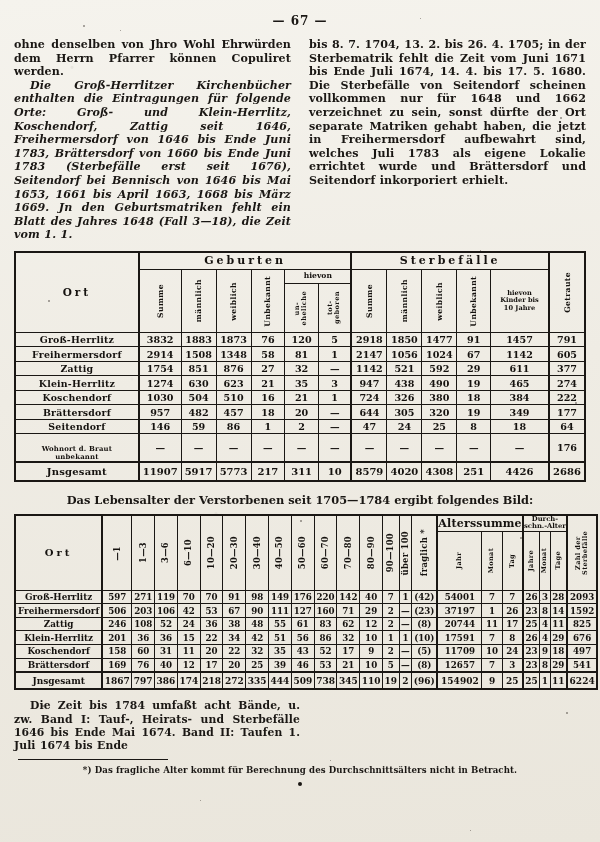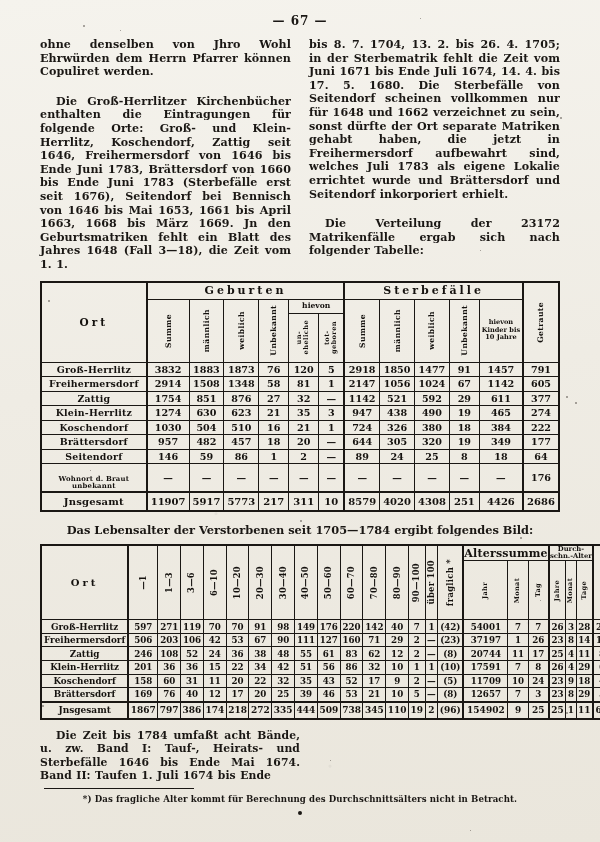--- a/index.html
+++ b/index.html
@@ -17,21 +17,21 @@
     background:
       radial-gradient(circle at 12% 8%, rgba(0,0,0,.05) 0 1px, transparent 2px),
       radial-gradient(circle at 78% 22%, rgba(0,0,0,.04) 0 1px, transparent 2px),
       radial-gradient(circle at 36% 61%, rgba(0,0,0,.045) 0 1px, transparent 2px),
       radial-gradient(circle at 88% 74%, rgba(0,0,0,.04) 0 1px, transparent 2px),
       radial-gradient(circle at 55% 91%, rgba(0,0,0,.04) 0 1px, transparent 2px),
       radial-gradient(circle at 22% 45%, rgba(0,0,0,.03) 0 1px, transparent 2px),
       linear-gradient(175deg,#f5f3ed 0%,#efece4 45%,#eae6dc 100%);
     pointer-events:none;
   }
-  .sheet{position:absolute;inset:0;padding:0 40px;box-sizing:border-box;}
+  .sheet{position:absolute;inset:0;padding:0 14px;box-sizing:border-box;}
 
   .pageno{
     text-align:center;
     font-weight:bold;
     font-size:12px;
     letter-spacing:1px;
     padding-top:14px;
     padding-bottom:10px;
   }
 
@@ -43,21 +43,21 @@
     font-weight:bold;
     font-size:11.1px;
     line-height:13.6px;
     text-align:justify;
     text-justify:inter-word;
     letter-spacing:.1px;
     word-spacing:.5px;
     margin:0;
   }
   .fr.ind{text-indent:16px;}
-  .fr + .fr{margin-top:16px;}
+  .fr + .fr{margin-top:0;font-style:italic;}
 
   
   .caption{
     font-family:"DejaVu Serif",serif;
     font-weight:bold;
     font-size:11.4px;
     text-align:center;
     margin:11px 0 7px 0;
   }
 
@@ -155,21 +155,20 @@
 
   <div class="pageno">— 67 —</div>
 
   <div class="cols">
     <div class="col">
       <p class="fr">ohne denselben von Jhro Wohl Ehrwürden dem Herrn Pfarrer können Copuliret werden.</p>
       <p class="fr ind">Die Groß-Herrlitzer Kirchenbücher enthalten die Eintragungen für folgende Orte: Groß- und Klein-Herrlitz, Koschendorf, Zattig seit 1646, Freihermersdorf von 1646 bis Ende Juni 1783, Brättersdorf von 1660 bis Ende Juni 1783 (Sterbefälle erst seit 1676), Seitendorf bei Bennisch von 1646 bis Mai 1653, 1661 bis April 1663, 1668 bis März 1669. Jn den Geburtsmatriken fehlt ein Blatt des Jahres 1648 (Fall 3—18), die Zeit vom 1. 1.</p>
     </div>
     <div class="col">
       <p class="fr">bis 8. 7. 1704, 13. 2. bis 26. 4. 1705; in der Sterbematrik fehlt die Zeit vom Juni 1671 bis Ende Juli 1674, 14. 4. bis 17. 5. 1680. Die Sterbefälle von Seitendorf scheinen vollkommen nur für 1648 und 1662 verzeichnet zu sein, sonst dürfte der Ort separate Matriken gehabt haben, die jetzt in Freihermersdorf aufbewahrt sind, welches Juli 1783 als eigene Lokalie errichtet wurde und Brättersdorf und Seitendorf inkorporiert erhielt.</p>
-      <p class="fr ind">Die Verteilung der 23172 Matrikenfälle ergab sich nach folgender Tabelle:</p>
     </div>
   </div>
 
   <div style="margin-top:9px;">
   <table class="tbl" id="t1">
     <thead>
       <tr>
         <th rowspan="3" class="ort-h thick-r" style="width:128px;">Ort</th>
         <th colspan="6" class="grp thick-r">Geburten</th>
         <th colspan="5" class="grp thick-r">Sterbefälle</th>
@@ -312,21 +311,21 @@
             <td class="num ">177</td>
           </tr>
           <tr>
             <td class="place thick-r">Seitendorf</td>
             <td class="num ">146</td>
             <td class="num ">59</td>
             <td class="num ">86</td>
             <td class="num ">1</td>
             <td class="num ">2</td>
             <td class="num thick-r">—</td>
-            <td class="num thick-l">89</td>
+            <td class="num thick-l">47</td>
             <td class="num ">24</td>
             <td class="num ">25</td>
             <td class="num ">8</td>
             <td class="num thick-r">18</td>
             <td class="num ">64</td>
           </tr>
           <tr>
             <td class="place thick-r" style="height: 20px;">
               <div style="font-size:6.9px;line-height:7.4px;margin-top:12px;">Wohnort d. Braut<br>unbekannt</div>
             </td>

